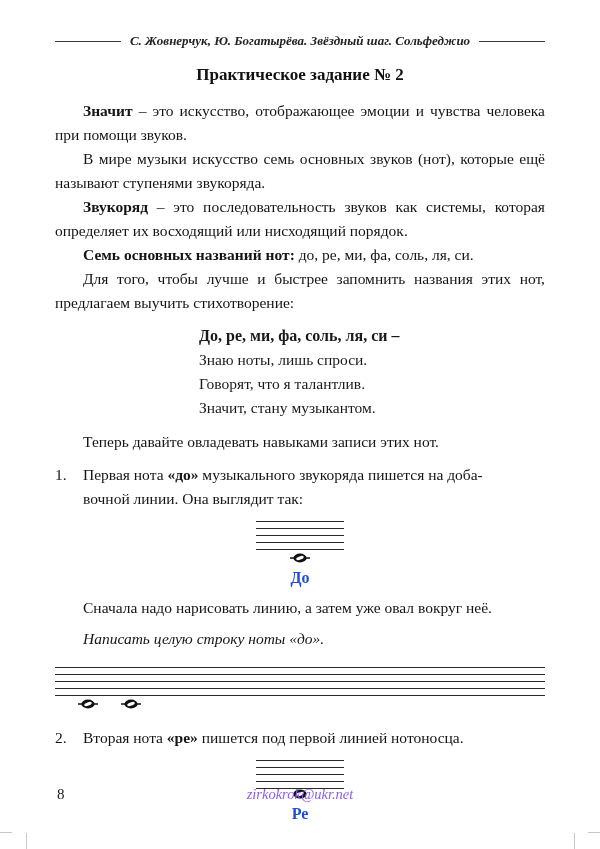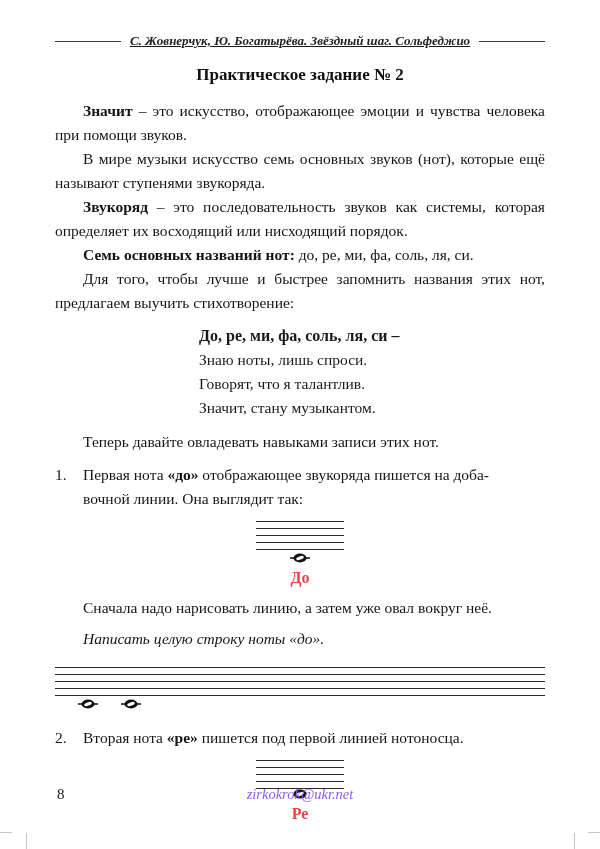--- a/index.html
+++ b/index.html
@@ -7,21 +7,21 @@
     width:600px;height:849px;
     background:#ffffff;
     font-family:"Liberation Serif","DejaVu Serif",serif;
     color:#1a1a1a;
     -webkit-font-smoothing:antialiased;
   }
   .page{position:relative;width:600px;height:849px;overflow:hidden;background:#fff;}
   .content{margin:0 55px;width:490px;}
 
   
-  .running-head{display:flex;align-items:center;gap:9px;margin-top:33px;text-decoration:underline;}
+  .running-head{display:flex;align-items:center;gap:9px;margin-top:33px;}
   .running-head .rule{flex:1;height:1px;background:#3a3a3a;}
   .running-head .rh-text{
     font-weight:700;font-style:italic;font-size:13px;white-space:nowrap;color:#222;
   }
 
   
   .title{ text-align:center;font-weight:700;font-size:17px;line-height:22px;color:#111;}
   .title.first{margin-top:15px;}
 
   
@@ -46,21 +46,21 @@
   
   .fig{margin-top:10px;text-align:center;}
   .staff{
     display:flex;flex-direction:column;justify-content:space-between;
     width:88px;height:29px;margin:0 auto;
   }
   .staff.wide{width:490px;margin:0;}
   .staff .sline{height:1px;background:#2a2a2a;}
   .note-wrap{margin-top:2px;line-height:0;}
   .note-wrap.touch{margin-top:-1px;}
-  .fig-label{font-weight:700;font-size:16px;margin-top:5px;color:#ef4444;}
+  .fig-label{font-weight:700;font-size:16px;margin-top:5px;color:#1d4ed8;}
   .practice{margin-top:16px;}
   .practice-notes{position:relative;height:14px;margin-top:2px;}
   .practice-notes .pn{position:absolute;top:0;line-height:0;}
   .practice-notes .pn.n1{left:22px;}
   .practice-notes .pn.n2{left:65px;}
 
   
   .footer{position:absolute;left:0;top:786px;width:600px;height:20px;}
   .footer .pageno{position:absolute;left:57px;top:0;font-size:15px;}
   .footer .email{
@@ -100,21 +100,21 @@
       <div class="poem-line">Знаю ноты, лишь спроси.</div>
       <div class="poem-line">Говорят, что я талантлив.</div>
       <div class="poem-line">Значит, стану музыкантом.</div>
     </div>
 
     <p class="para">Теперь давайте овладевать навыками записи этих нот.</p>
 
     <div class="item">
       <span class="num">1.</span>
       <span class="itext">
-        <span class="iline"><span>Первая нота </span><span class="bold">«до»</span><span> отображающее звукоряда пишется на доба-</span></span>
+        <span class="iline"><span>Первая нота </span><span class="bold">«до»</span><span> музыкального звукоряда пишется на доба-</span></span>
         <span class="iline"><span>вочной линии. Она выглядит так:</span></span>
       </span>
     </div>
 
     <div class="fig">
       <div class="staff">
         <i class="sline"></i>
           <i class="sline"></i>
           <i class="sline"></i>
           <i class="sline"></i>

